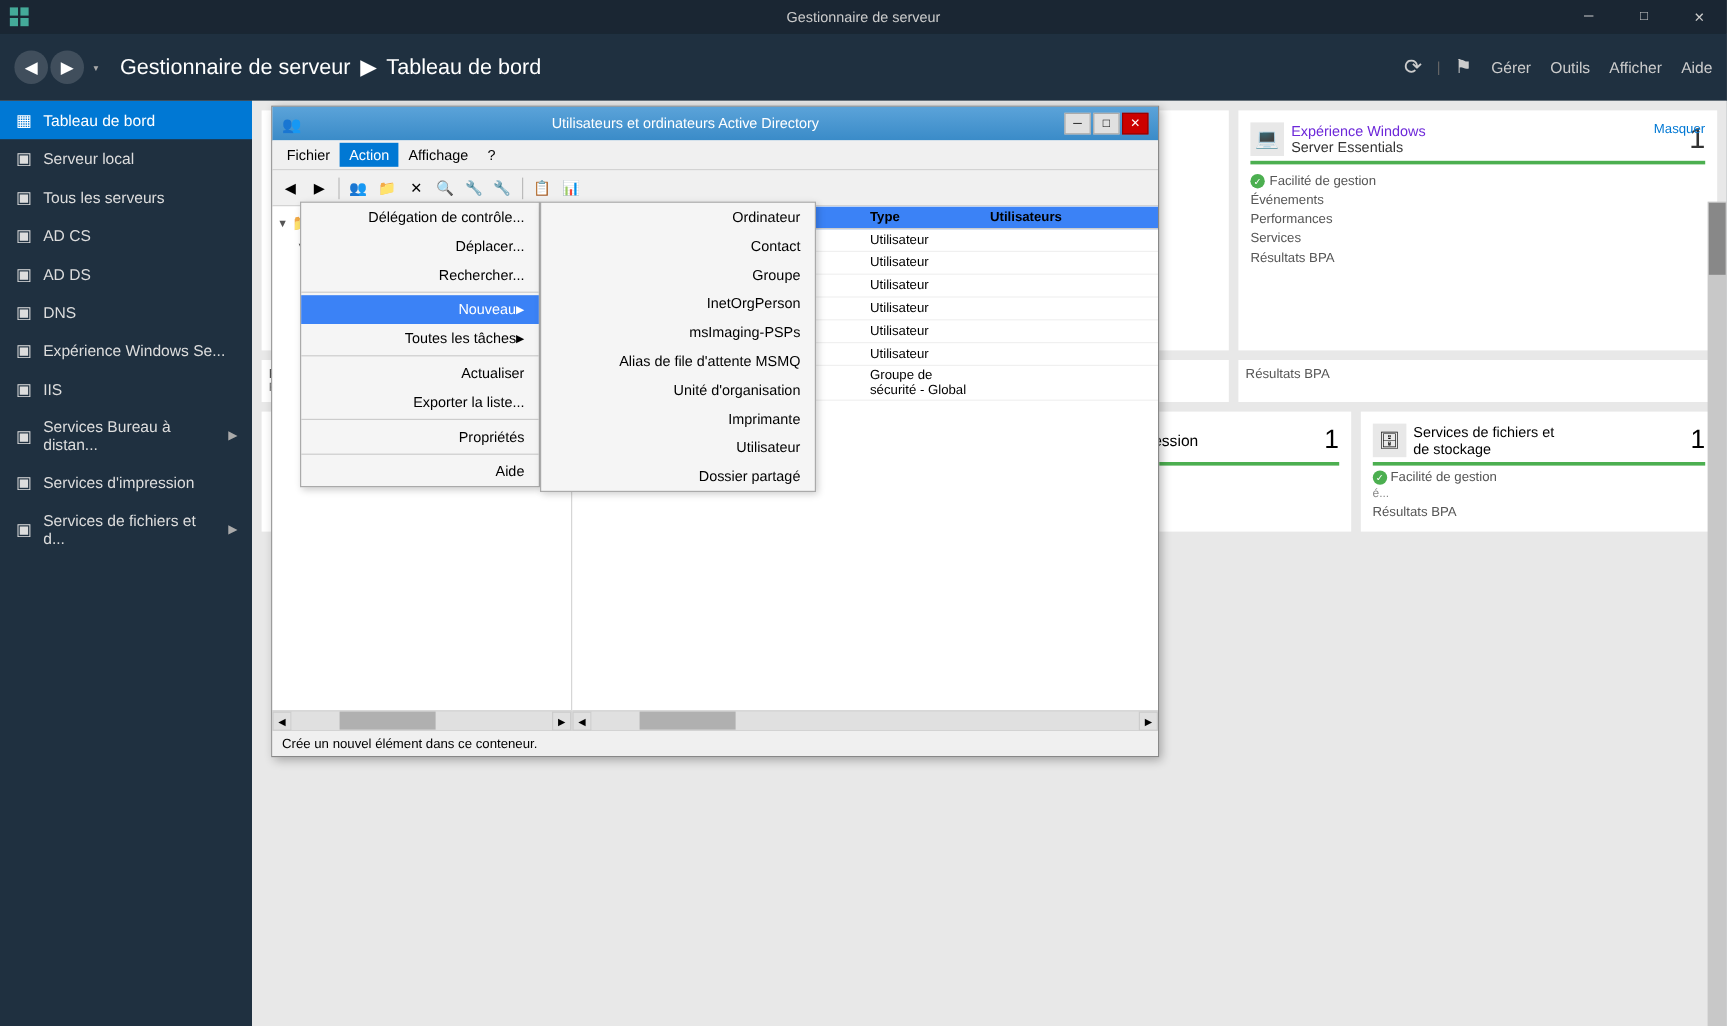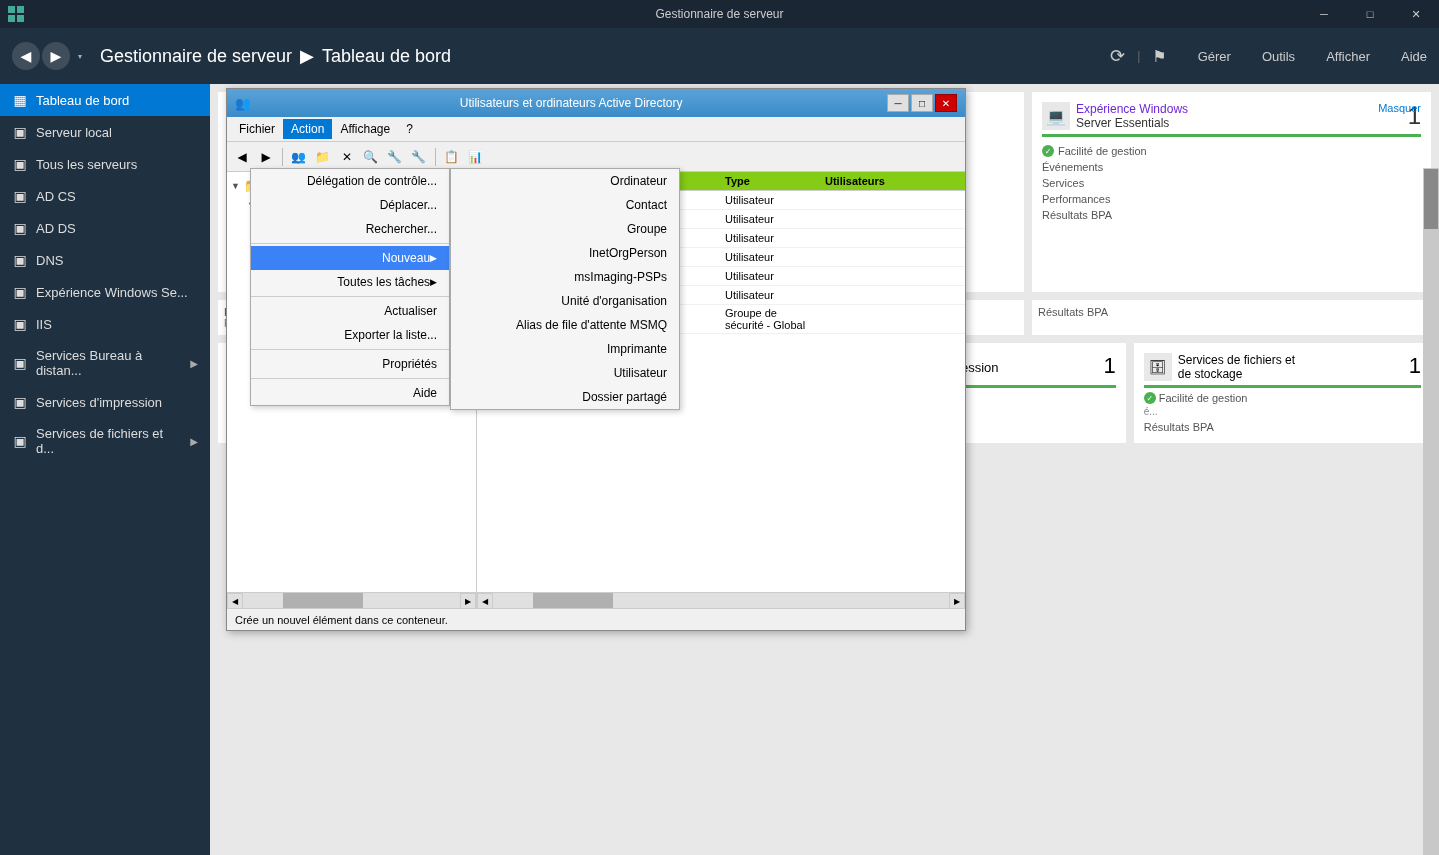--- a/index.html
+++ b/index.html
@@ -66,21 +66,21 @@
       color: #fff;
       cursor: pointer;
       display: flex;
       align-items: center;
       justify-content: center;
       font-size: 14px;
     }
     .nav-dropdown { width: 16px; height: 28px; background: transparent; border: none; color: #aaa; cursor: pointer; font-size: 8px; }
     .breadcrumb { font-size: 18px; color: #fff; display: flex; align-items: center; gap: 8px; flex: 1; }
     .top-menu { display: flex; gap: 16px; color: #ccc; font-size: 13px; }
-    .top-menu span { cursor: pointer; margin-left: 15px; }
+    .top-menu span { cursor: pointer; }
     .top-nav-icons { display: flex; align-items: center; gap: 12px; margin-right: 16px; }
 
     
     .main-layout {
       display: flex;
       height: calc(855px - 28px - 56px);
       background: #f0f0f0;
     }
 
     
@@ -230,21 +230,21 @@
     .tree-folder { color: #f5c000; font-size: 13px; }
     .tree-arrow { color: #555; font-size: 9px; margin-right: 1px; }
 
     .ad-list {
       flex: 1;
       background: #fff;
       overflow: auto;
     }
     .ad-list-header {
       display: flex;
-      background: #84cc16;
+      background: #3b82f6;
       border-bottom: 1px solid #ccc;
       font-size: 11px;
       font-weight: 600;
       padding: 3px 4px;
       justify-content: center;
     }
     .ad-col { padding: 0 4px; }
     .ad-col-name { flex: 1; }
     .ad-col-type { width: 100px; }
     .ad-col-desc { width: 140px; }
@@ -453,22 +453,22 @@
               </div>
             </div>
             <div style="font-size:24px;font-weight:300;color:#333;">1</div>
           </div>
           <div style="height:3px;background:#4caf50;margin-bottom:6px;"></div>
           <div style="font-size:11px;color:#555;padding:2px 0;display:flex;align-items:center;gap:4px;">
             <div class="green-circle">✓</div>
             <span>Facilité de gestion</span>
           </div>
           <div style="font-size:11px;color:#555;padding:2px 0;">Événements</div>
+          <div style="font-size:11px;color:#555;padding:2px 0;">Performances</div>
           <div style="font-size:11px;color:#555;padding:2px 0;">Services</div>
-          <div style="font-size:11px;color:#555;padding:2px 0;">Performances</div>
           <div style="font-size:11px;color:#555;padding:2px 0;">Résultats BPA</div>
           <button class="masquer-btn" style="position:absolute;top:10px;right:10px;">Masquer</button>
         </div>
       </div>
 
       <div style="display:flex; gap:8px; margin-bottom:8px;">
         <div style="flex:1; background:#fff; padding:6px; font-size:11px; color:#555;">
           <div>Résultats BPA</div>
           <div style="font-size:10px;color:#777;">Ré...</div>
         </div>
@@ -774,24 +774,24 @@
         <div class="menu-item">
           <span>Groupe</span>
         </div>
         <div class="menu-item">
           <span>InetOrgPerson</span>
         </div>
         <div class="menu-item">
           <span>msImaging-PSPs</span>
         </div>
         <div class="menu-item">
+          <span>Alias de file d'attente MSMQ</span>
+        </div>
+        <div class="menu-item">
           <span>Unité d'organisation</span>
-        </div>
-        <div class="menu-item">
-          <span>Alias de file d'attente MSMQ</span>
         </div>
         <div class="menu-item">
           <span>Imprimante</span>
         </div>
         <div class="menu-item">
           <span>Utilisateur</span>
         </div>
         <div class="menu-item">
           <span>Dossier partagé</span>
         </div>

